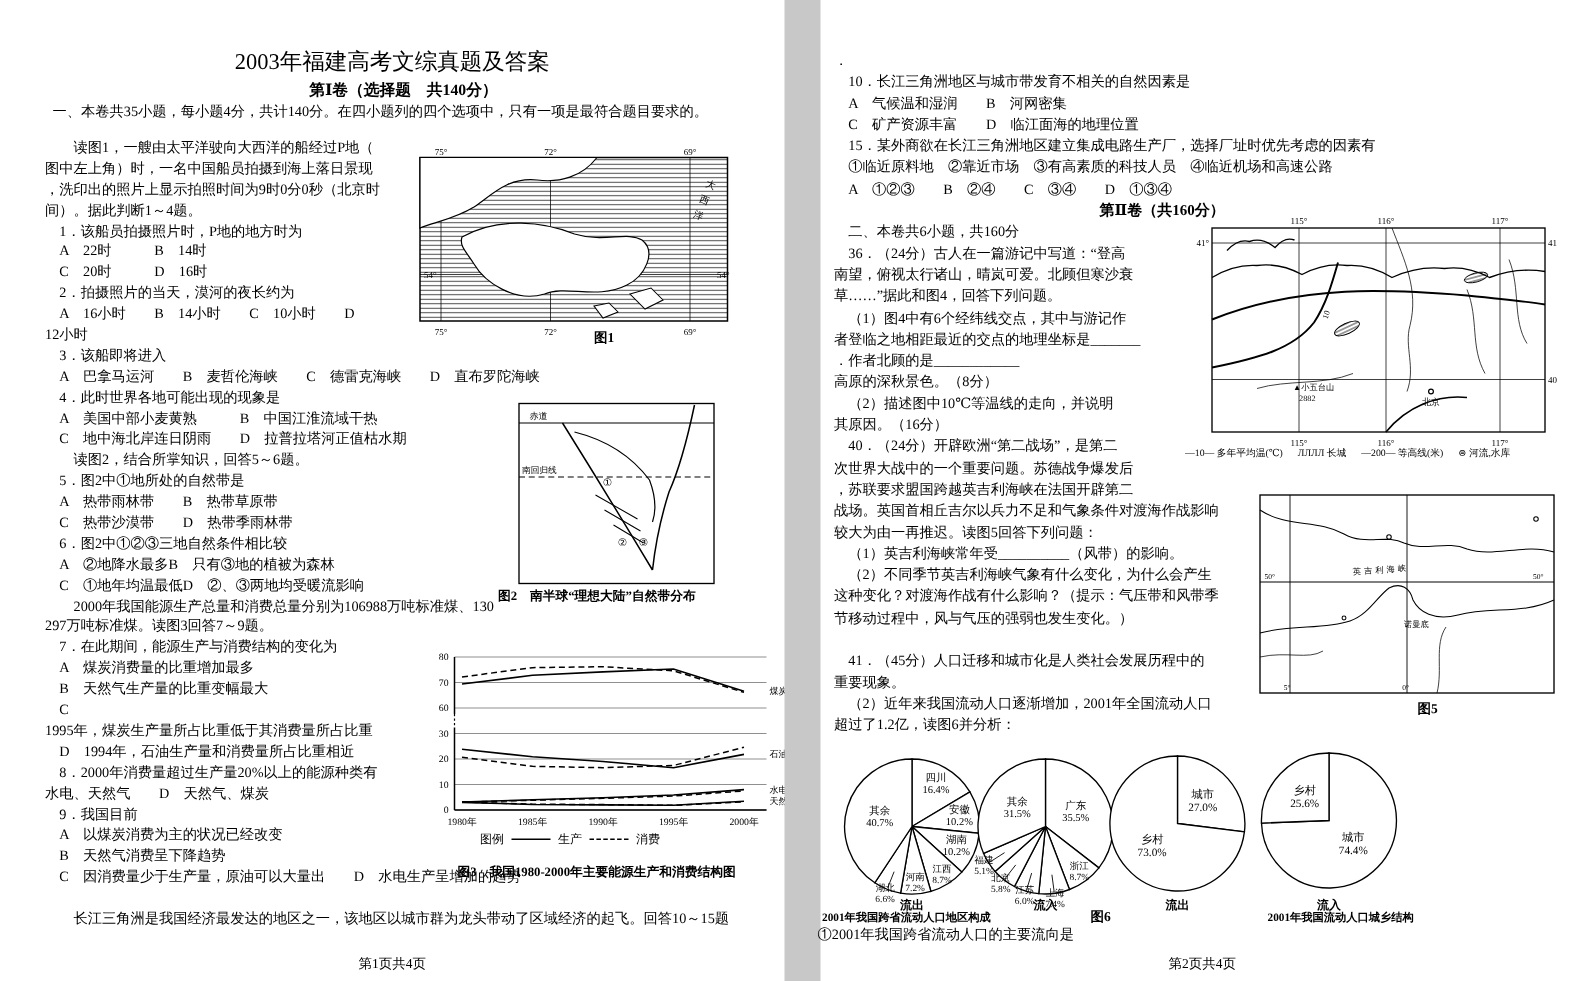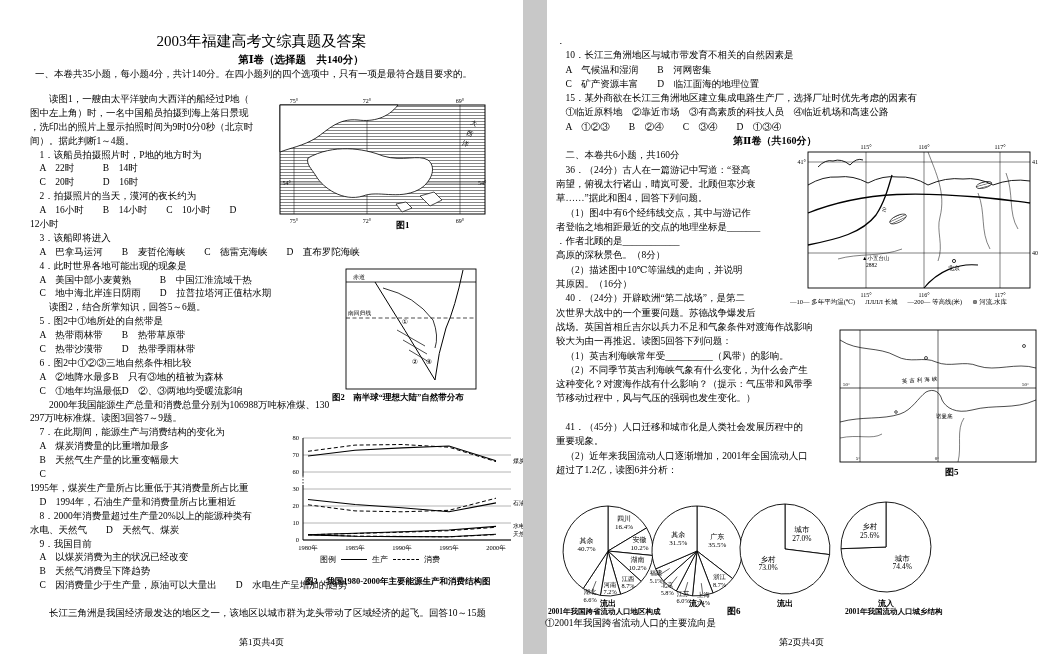--- a/index.html
+++ b/index.html
@@ -25,21 +25,21 @@
   .fig6-label{font-size:9px;font-weight:bold;}
   svg text{font-family:"Liberation Serif","DejaVu Serif",serif;fill:#000;}
 </style>
 </head>
 <body>
 
 <div class="canvas">
 
   <div>
     <div class="abs page-title" style="left:0;top:32;width:523px;top:32px;">2003年福建高考文综真题及答案</div>
-    <div class="abs section-head" style="left:0;top:53px;width:538px;padding-left:32px;">第Ⅰ卷（选择题　共140分）</div>
+    <div class="abs section-head" style="left:0;top:53px;width:538px;">第Ⅰ卷（选择题　共140分）</div>
     <div class="abs intro" style="left:35px;top:68px;">一、本卷共35小题，每小题4分，共计140分。在四小题列的四个选项中，只有一项是最符合题目要求的。</div>
 
     <div class="abs lines lines1" style="left:30px;top:93px;">
         <div class="ln">　　读图1，一艘由太平洋驶向大西洋的船经过P地（</div>
         <div class="ln">图中左上角）时，一名中国船员拍摄到海上落日景现</div>
         <div class="ln">，洗印出的照片上显示拍照时间为9时0分0秒（北京时</div>
         <div class="ln">间）。据此判断1～4题。</div>
         <div class="ln">　1．该船员拍摄照片时，P地的地方时为</div>
         <div class="ln">　A　22时　　　B　14时</div>
         <div class="ln">　C　20时　　　D　16时</div>
@@ -185,20 +185,21 @@
         <div class="ln">南望，俯视太行诸山，晴岚可爱。北顾但寒沙衰</div>
         <div class="ln">草……”据此和图4，回答下列问题。</div>
         <div class="ln">　（1）图4中有6个经纬线交点，其中与游记作</div>
         <div class="ln">者登临之地相距最近的交点的地理坐标是_______</div>
         <div class="ln">．作者北顾的是____________</div>
         <div class="ln">高原的深秋景色。（8分）</div>
         <div class="ln">　（2）描述图中10℃等温线的走向，并说明</div>
         <div class="ln">其原因。（16分）</div>
         <div class="ln">　40．（24分）开辟欧洲“第二战场”，是第二</div>
         <div class="ln">次世界大战中的一个重要问题。苏德战争爆发后</div>
+        <div class="ln">，苏联要求盟国跨越英吉利海峡在法国开辟第二</div>
         <div class="ln">战场。英国首相丘吉尔以兵力不足和气象条件对渡海作战影响</div>
         <div class="ln">较大为由一再推迟。读图5回答下列问题：</div>
         <div class="ln">　（1）英吉利海峡常年受__________（风带）的影响。</div>
         <div class="ln">　（2）不同季节英吉利海峡气象有什么变化，为什么会产生</div>
         <div class="ln">这种变化？对渡海作战有什么影响？（提示：气压带和风带季</div>
         <div class="ln">节移动过程中，风与气压的强弱也发生变化。）</div>
         <div class="ln"></div>
         <div class="ln">　41．（45分）人口迁移和城市化是人类社会发展历程中的</div>
         <div class="ln">重要现象。</div>
         <div class="ln">　（2）近年来我国流动人口逐渐增加，2001年全国流动人口</div>

